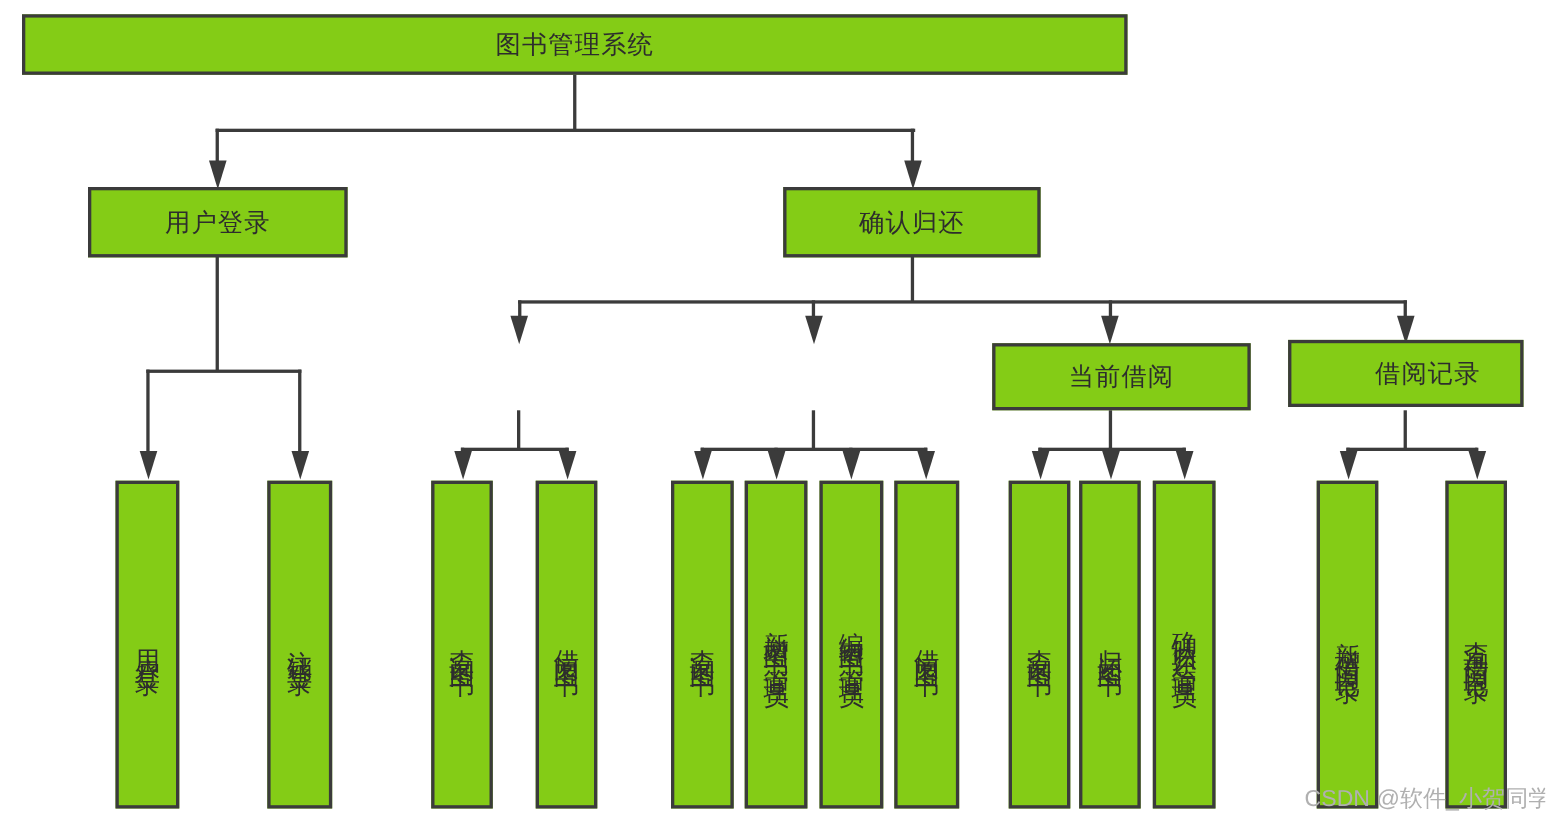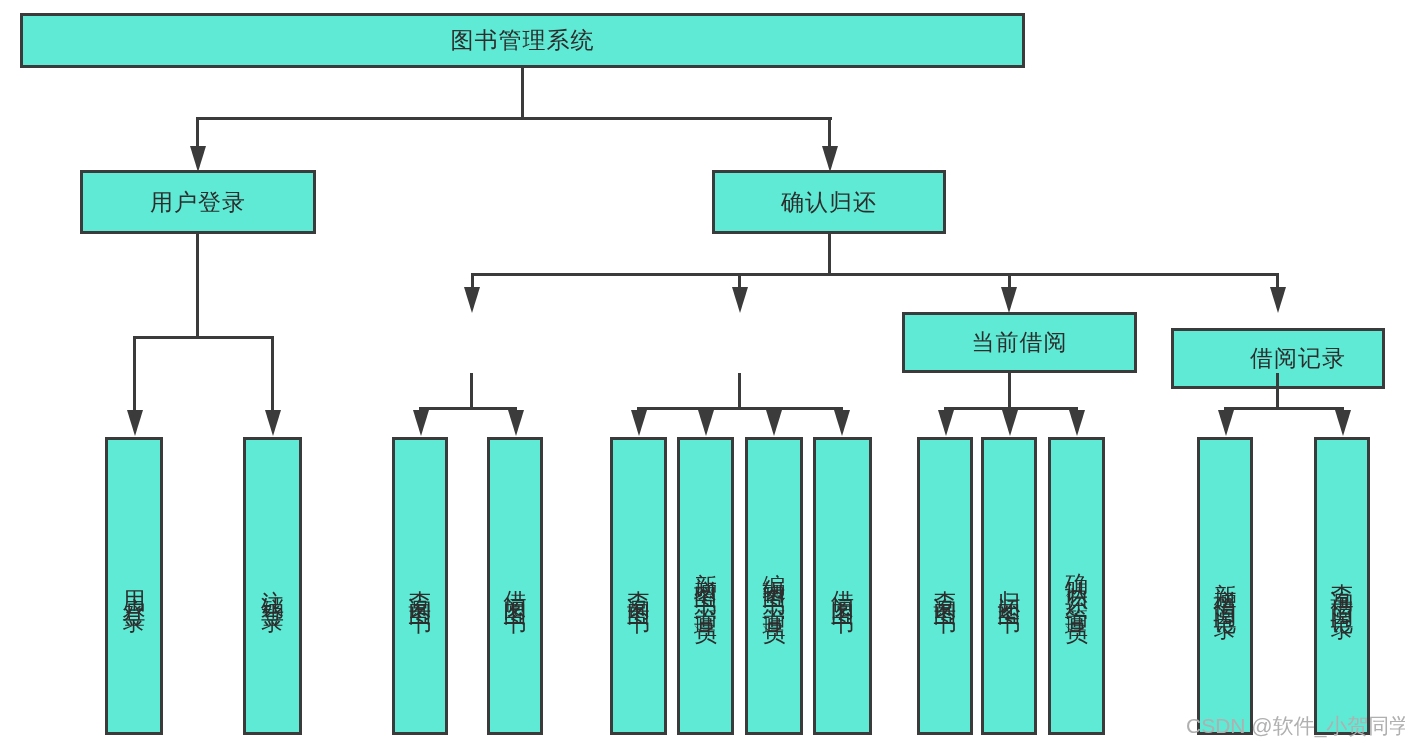--- a/index.html
+++ b/index.html
@@ -13,21 +13,21 @@
   body{font-family:"Liberation Sans", sans-serif;}
   .canvas{
     position:relative;
     width:1405px;
     height:747px;
     background:var(--background);
     overflow:hidden;
   }
   .box{
     position:absolute;
-    background:#5eead4;
+    background:#84cc16;
     border:3px solid var(--line);
     display:flex;
     align-items:center;
     justify-content:center;
     color:var(--text);
   }
   .hbox{font-size:23px;letter-spacing:1px;}
   .leaf span{
     writing-mode:vertical-rl;
     text-orientation:mixed;
@@ -94,21 +94,21 @@
   <div class="vline" style="left:738px;top:273px;height:18px;"></div>
   <div class="arr" style="left:732px;top:287px;"></div>
   <div class="vline" style="left:1008px;top:273px;height:18px;"></div>
   <div class="arr" style="left:1001px;top:287px;"></div>
   <div class="vline" style="left:1276px;top:273px;height:18px;"></div>
   <div class="arr" style="left:1270px;top:287px;"></div>
 
   <div class="box hbox" style="left:902px;top:312px;width:235px;height:61px;">
     <span>当前借阅</span>
   </div>
-  <div class="box hbox" style="left:1171px;top:328px;width:214px;height:61px;padding-left:40px;">
+  <div class="box hbox" style="left:1171px;top:309px;width:214px;height:61px;padding-left:40px;">
     <span>借阅记录</span>
   </div>
 
   <div class="vline" style="left:470px;top:373px;height:37px;"></div>
   <div class="hline" style="left:419px;top:407px;width:98px;"></div>
   <div class="vline" style="left:419px;top:407px;height:10px;"></div>
   <div class="arr" style="left:413px;top:410px;"></div>
   <div class="vline" style="left:514px;top:407px;height:10px;"></div>
   <div class="arr" style="left:508px;top:410px;"></div>
 

